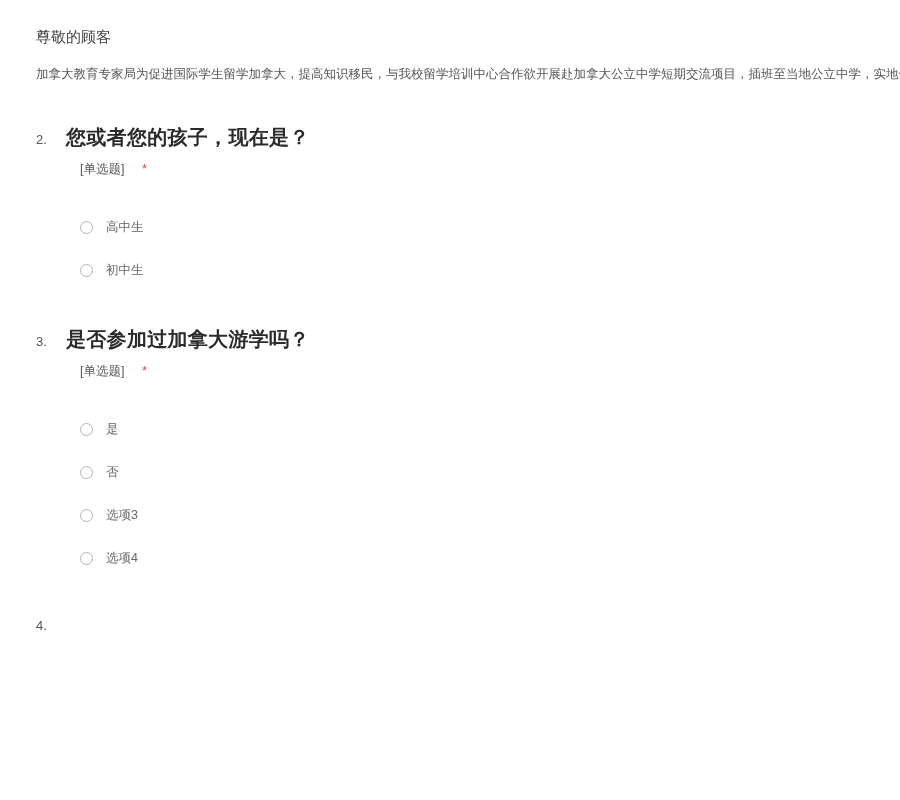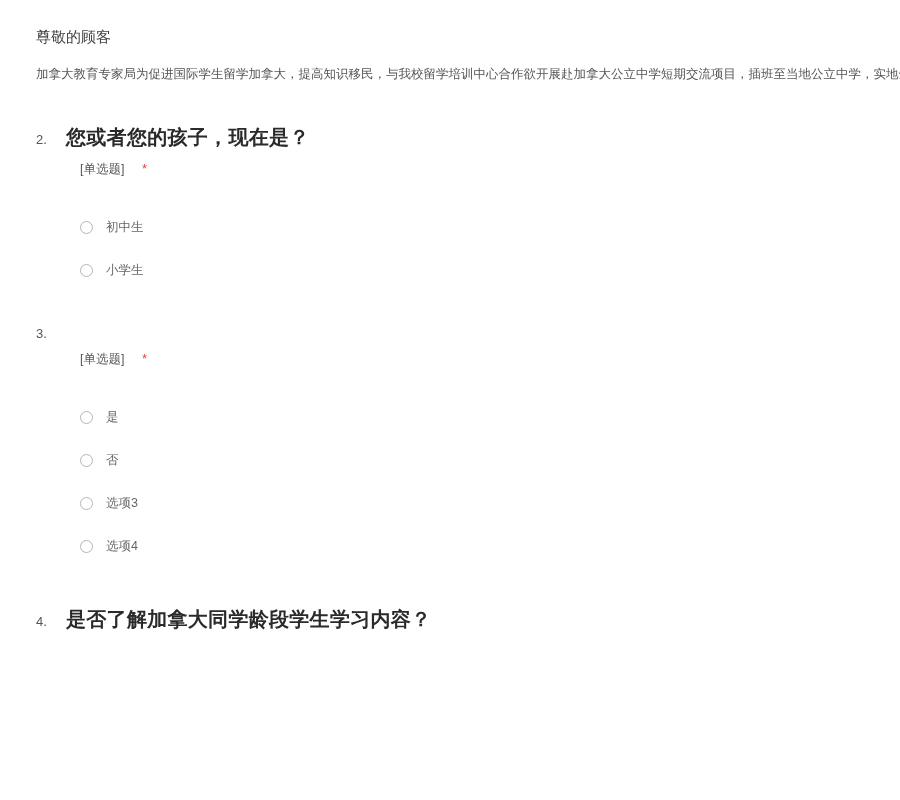--- a/index.html
+++ b/index.html
@@ -123,32 +123,33 @@
       <span class="q-index">2.</span>
       <span class="q-title">您或者您的孩子，现在是？</span>
     </div>
     <div class="q-sub">
       <span>[单选题]</span>
       <span class="q-required">*</span>
     </div>
     <div class="options">
       <div class="option-row">
         <span class="radio"></span>
-        <span class="option-label">初中生</span>
+        <span class="option-label">高中生</span>
       </div>
       <div class="option-row">
         <span class="radio"></span>
-        <span class="option-label">小学生</span>
+        <span class="option-label">初中生</span>
       </div>
     </div>
   </div>
 
   <div class="question-block">
     <div class="q-head">
       <span class="q-index">3.</span>
+      <span class="q-title">是否参加过加拿大游学吗？</span>
     </div>
     <div class="q-sub">
       <span>[单选题]</span>
       <span class="q-required">*</span>
     </div>
     <div class="options">
       <div class="option-row">
         <span class="radio"></span>
         <span class="option-label">是</span>
       </div>
@@ -163,17 +164,16 @@
       <div class="option-row">
         <span class="radio"></span>
         <span class="option-label">选项4</span>
       </div>
     </div>
   </div>
 
   <div class="question-block q4">
     <div class="q-head">
       <span class="q-index">4.</span>
-      <span class="q-title">是否了解加拿大同学龄段学生学习内容？</span>
     </div>
   </div>
 
 </div>
 
 </body></html>

